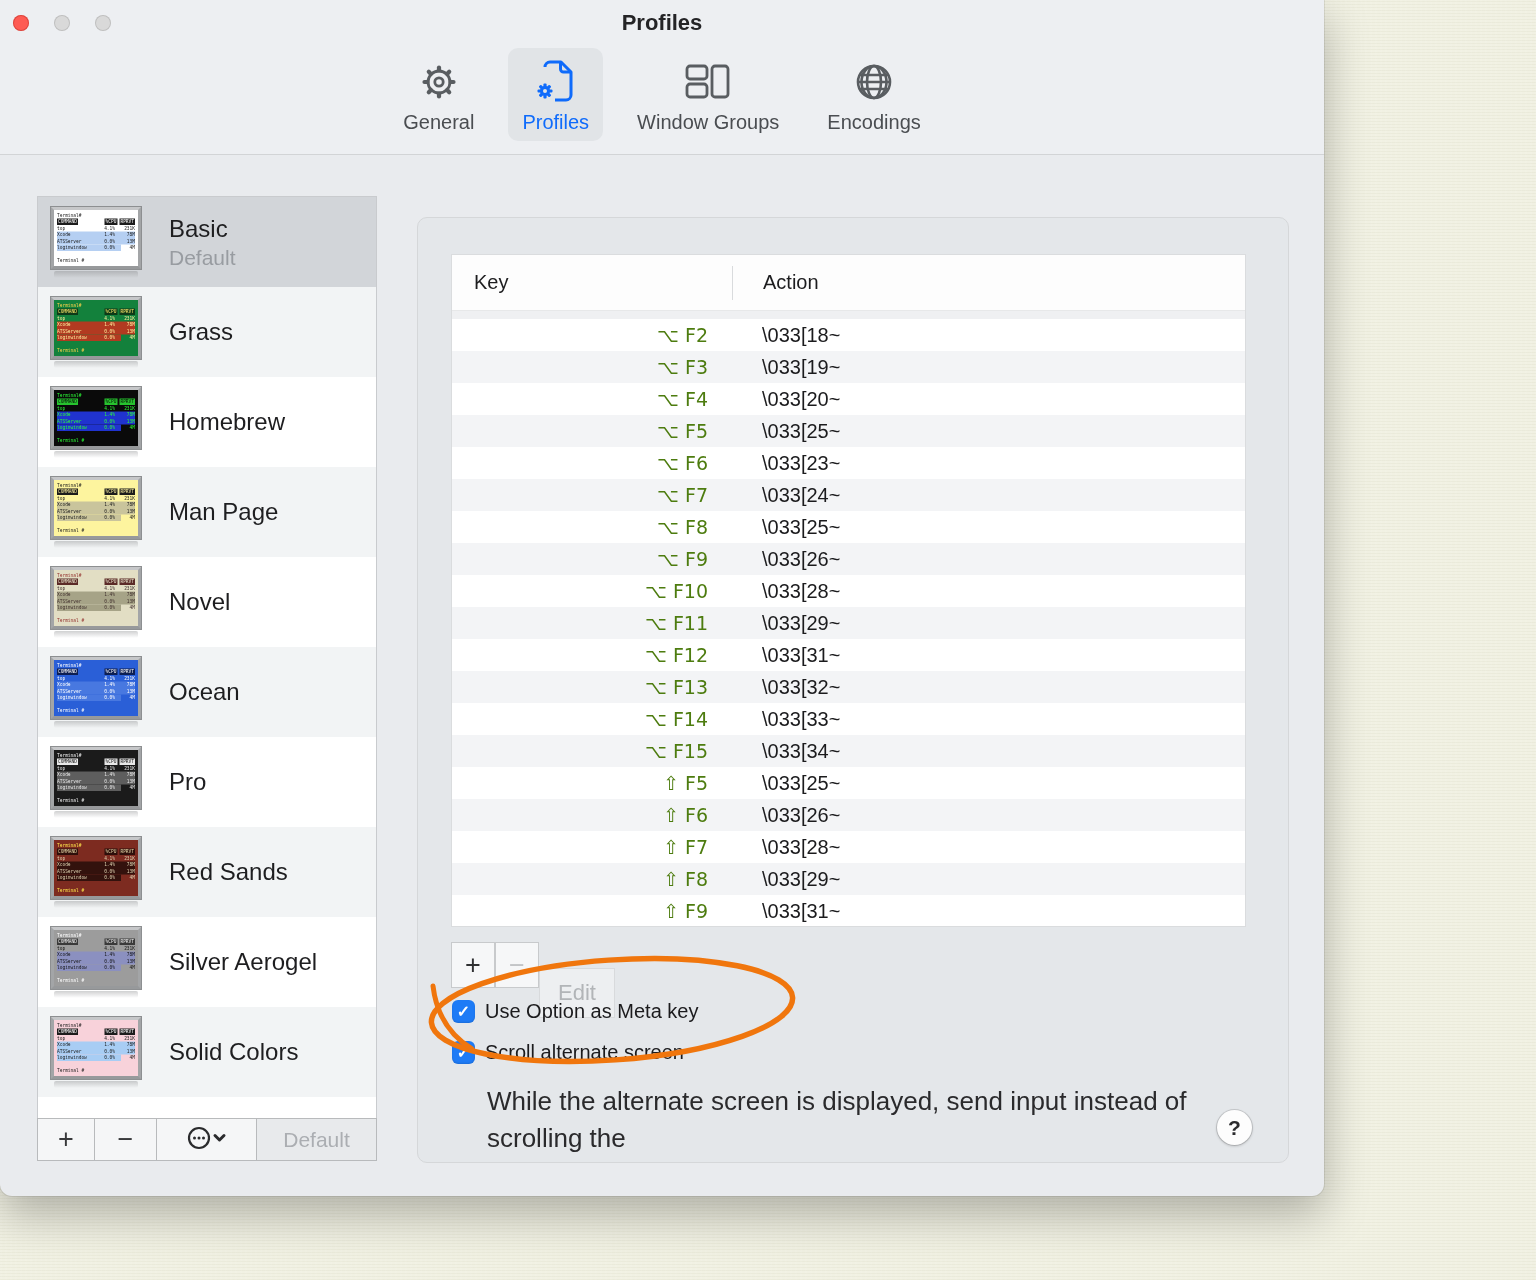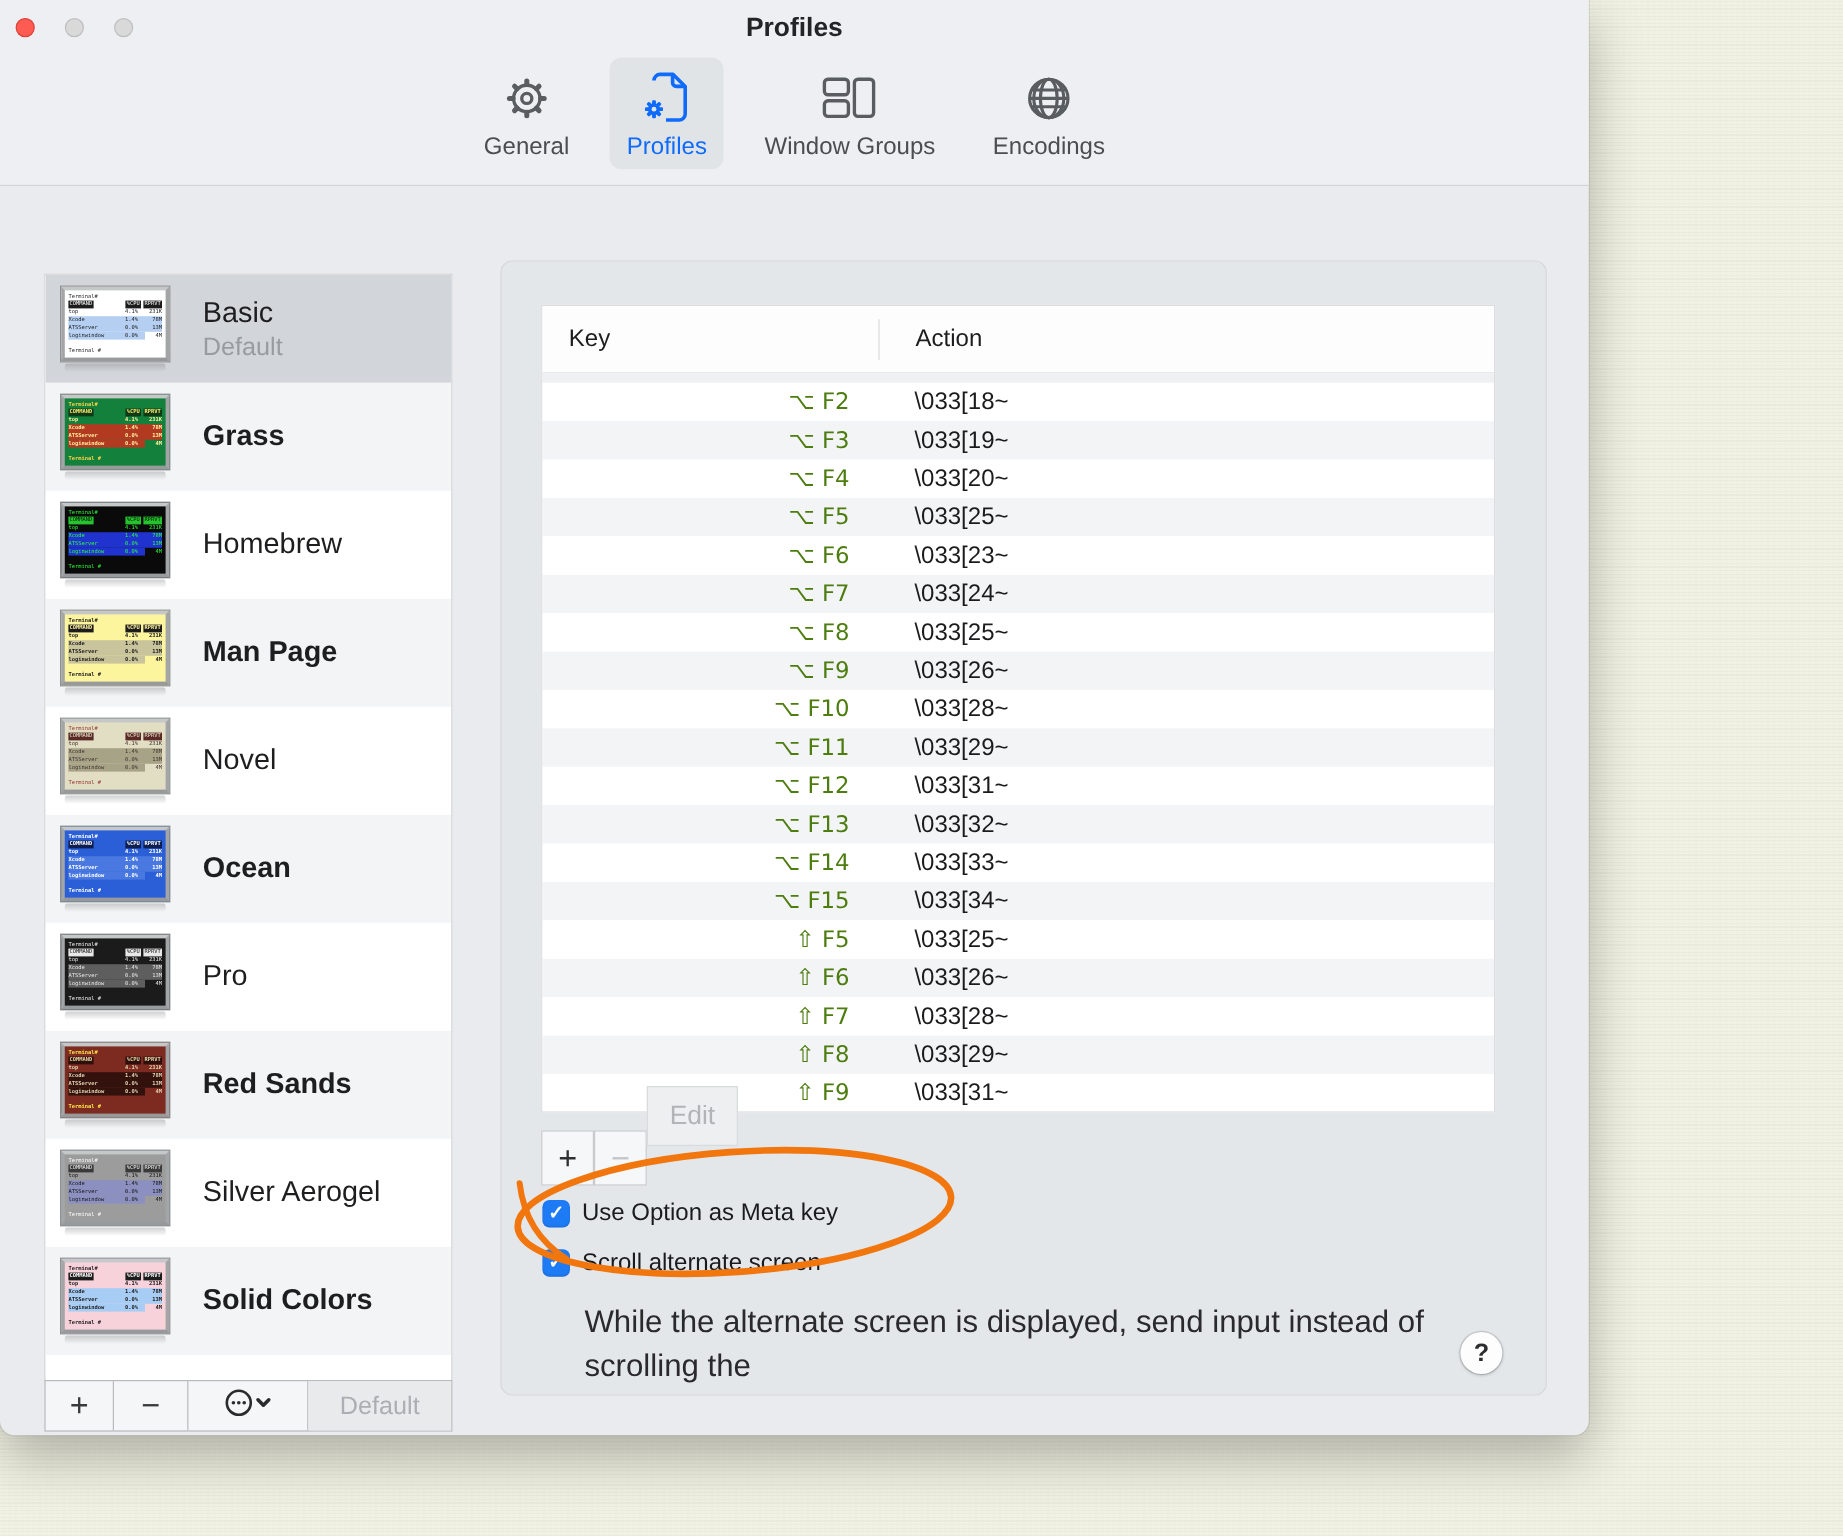--- a/index.html
+++ b/index.html
@@ -30,25 +30,25 @@
   .toolbar { position:absolute; left:0; top:48px; width:100%;
     display:flex; justify-content:center; align-items:flex-start; gap:20px; }
   .tool-item { display:flex; flex-direction:column; align-items:center;
     padding:8px 14px 7px; border-radius:10px; min-width:86px; }
   .tool-item.selected { background:#e1e4e7; }
   .tool-icon { height:52px; display:flex; align-items:center; justify-content:center; }
   .tool-label { font-size:20px; color:#4a4d51; margin-top:3px; white-space:nowrap; }
   .tool-item.selected .tool-label { color:#0f6bfb; }
   
   .sidebar { position:absolute; left:37px; top:196px; width:340px; height:965px;
-    background:#ffffff; border:1px solid #c9cbce;margin-top:32px; }
+    background:#ffffff; border:1px solid #c9cbce; }
   .profile-list { position:absolute; inset:0 0 43px 0; overflow:hidden; background:#fff; }
   .profile-row { height:90px; display:flex; align-items:center; gap:26px;
     padding-left:13px; background:#ffffff; }
-  .profile-row.alt { background:#f2f4f5;font-weight:bold; }
+  .profile-row.alt { background:#f2f4f5; }
   .profile-row.selected { background:#d2d5d9; }
   .thumb-wrap { width:92px; flex:0 0 92px; }
   .thumb { width:90px; height:62px; border:3px solid #aaacae;
     border-color:#c6c7c9 #a3a5a7 #97999b #a3a5a7;
     box-shadow:0 0 0 1px #8d8f91; background:var(--screen,#fff); overflow:hidden; position:relative; }
   .screen-inner { position:absolute; left:0; top:0; width:168px; height:112px;
     transform:scale(.5); transform-origin:0 0;
     font-family:"DejaVu Sans Mono", monospace; font-size:9px; line-height:13px;
     color:var(--fg,#111); padding:4px 6px; }
   .t-title { color:var(--title,#111); }
@@ -100,21 +100,21 @@
   .trow.alt { background:#f3f4f6; }
   .td-key { width:280px; text-align:right; padding-right:24px;
     font-family:"DejaVu Sans", sans-serif; font-size:19px; color:#4d7c0f; }
   .td-action { flex:1; padding-left:30px; color:#1b1b1d; font-size:20px; }
   
   .tbl-btn { position:absolute; display:flex; align-items:center; justify-content:center; }
   .btn-add { left:33px; top:724px; width:44px; height:46px; background:#f6f7f8;
     border:1px solid #c8cacc; font-size:27px; color:#2f3032; }
   .btn-remove { left:77px; top:724px; width:44px; height:46px; background:#f6f7f8;
     border:1px solid #c8cacc; font-size:27px; color:#c3c5c7; }
-  .btn-edit { left:121px; top:687px; width:76px; height:50px; background:#edeff1;
+  .btn-edit { left:121px; top:750px; width:76px; height:50px; background:#edeff1;
     border:1px solid #d8dadc; font-size:22px; color:#b2b5b8; }
   
   .check-row { position:absolute; left:34px; display:flex; align-items:center; height:26px; }
   .checkbox { width:23px; height:23px; border-radius:6px; background:#1e7bf6;
     color:#fff; font-size:16px; font-weight:700; display:flex; align-items:center;
     justify-content:center; box-shadow:inset 0 -1px 2px rgba(0,0,0,.12); }
   .check-label { margin-left:10px; font-size:20px; color:#1b1b1d; }
   .note { position:absolute; left:69px; top:865px; width:700px;
     font-size:26px; line-height:1.42; color:#2a2a2c; }
   .help-btn { position:absolute; left:799px; top:892px; width:35px; height:35px;

